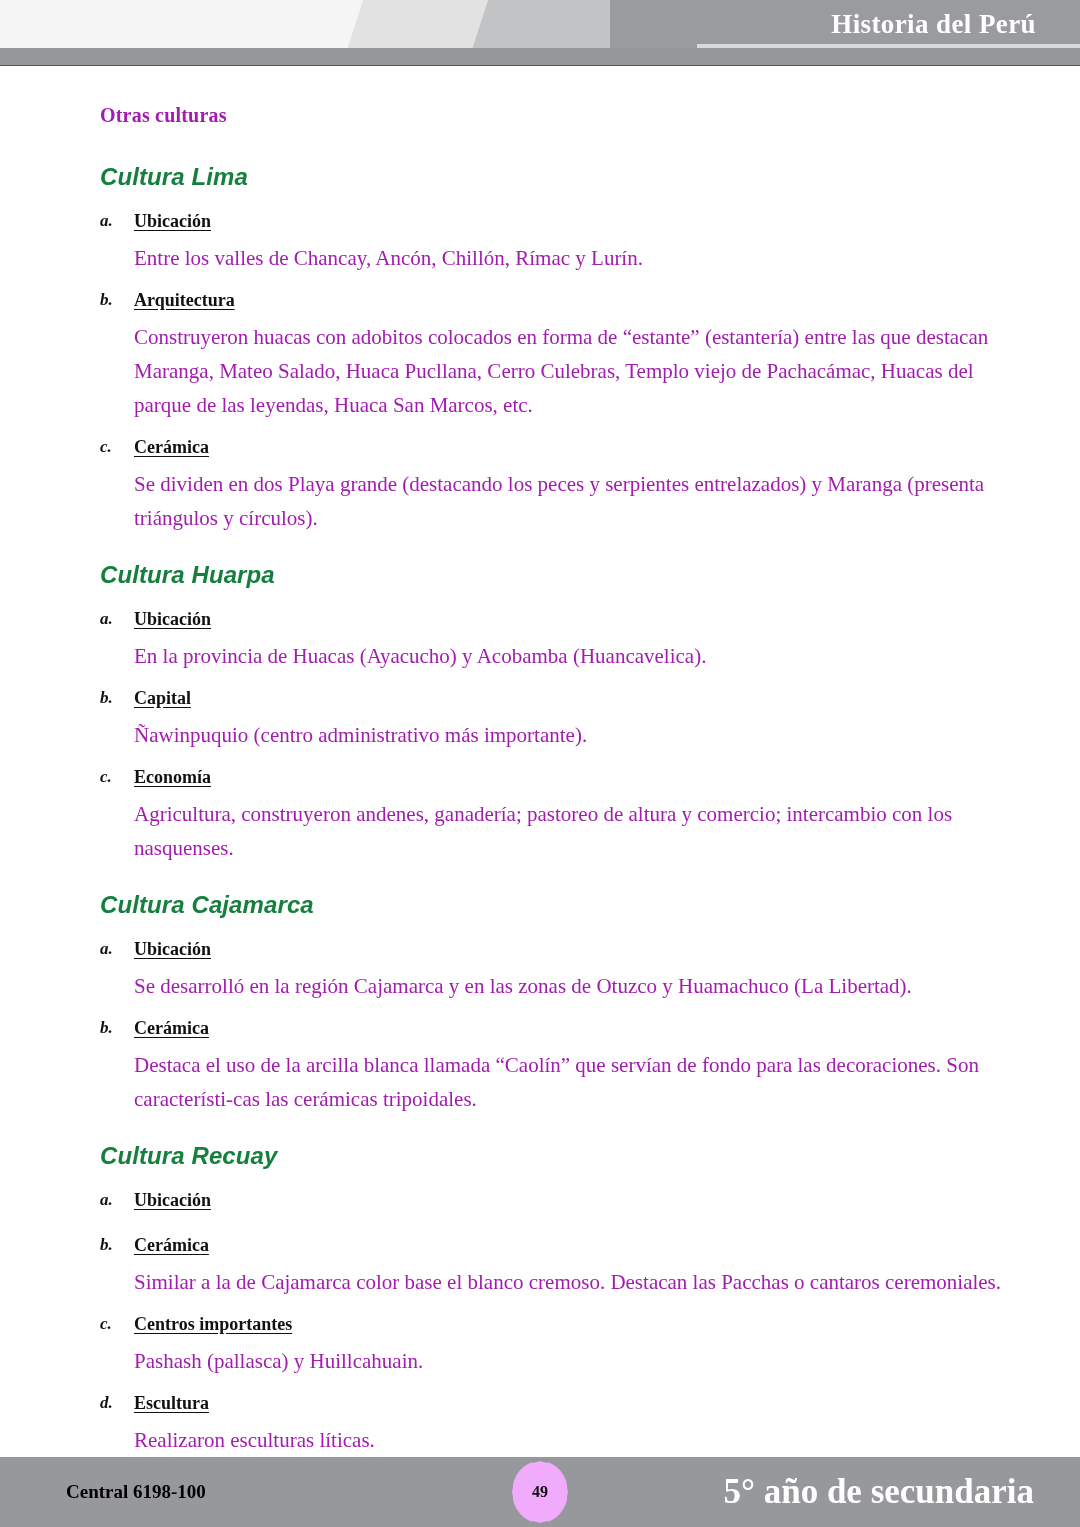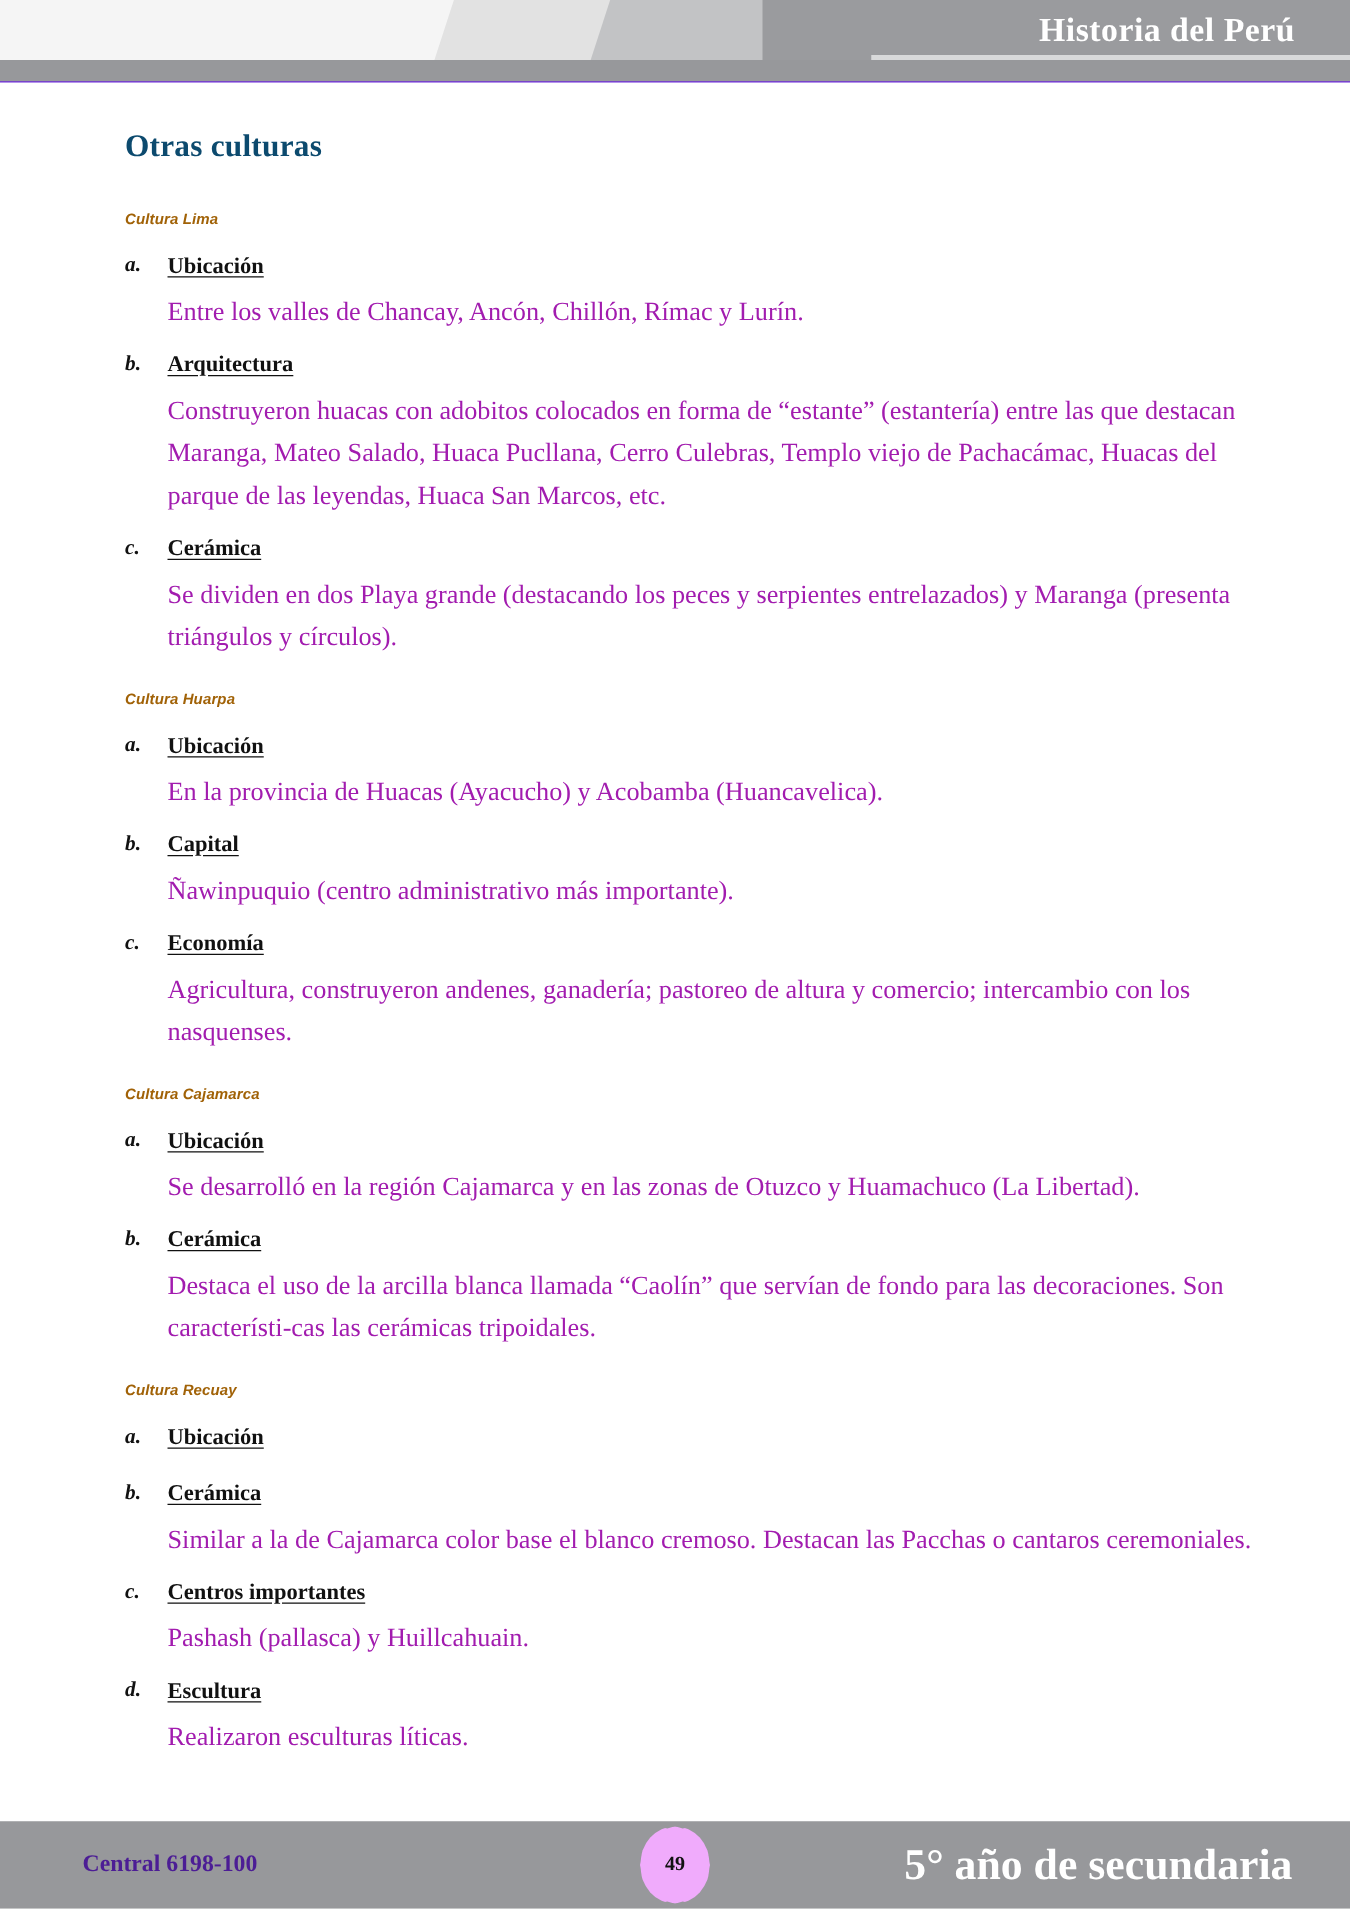--- a/index.html
+++ b/index.html
@@ -68,34 +68,34 @@
   
   .content {
     position: absolute;
     left: 100px;
     top: 104px;
     width: 910px;
   }
   .page-title {
     font-family: "Liberation Serif", "DejaVu Serif", serif;
     font-weight: bold;
-    font-size: 25px;
-    color: #0c4a6e;
+    font-size: 20px;
+    color: #a21caf;
     margin: 0 0 36px 0;
     letter-spacing: 0.2px;
   }
   .culture {
     margin-bottom: 26px;
   }
   .culture-name {
     font-family: "Liberation Sans", "DejaVu Sans", sans-serif;
     font-weight: bold;
     font-style: italic;
-    font-size: 12px;
-    color: #a16207;
+    font-size: 24px;
+    color: #15803d;
     margin: 0 0 20px 0;
     letter-spacing: 0.1px;
   }
   .item {
     margin-bottom: 15px;
     position: relative;
     padding-left: 34px;
   }
   .item-marker {
     position: absolute;
@@ -141,21 +141,21 @@
     background: #97989b;
   }
   .footer-left {
     position: absolute;
     left: 66px;
     top: 50%;
     transform: translateY(-50%);
     font-family: "Liberation Serif", "DejaVu Serif", serif;
     font-weight: bold;
     font-size: 19px;
-    color: #4c1d95;
+    color: #000000;
     white-space: nowrap;
   }
   .footer-right {
     position: absolute;
     right: 46px;
     top: 50%;
     transform: translateY(-50%);
     font-family: "Liberation Serif", "DejaVu Serif", serif;
     font-weight: bold;
     font-size: 35px;

